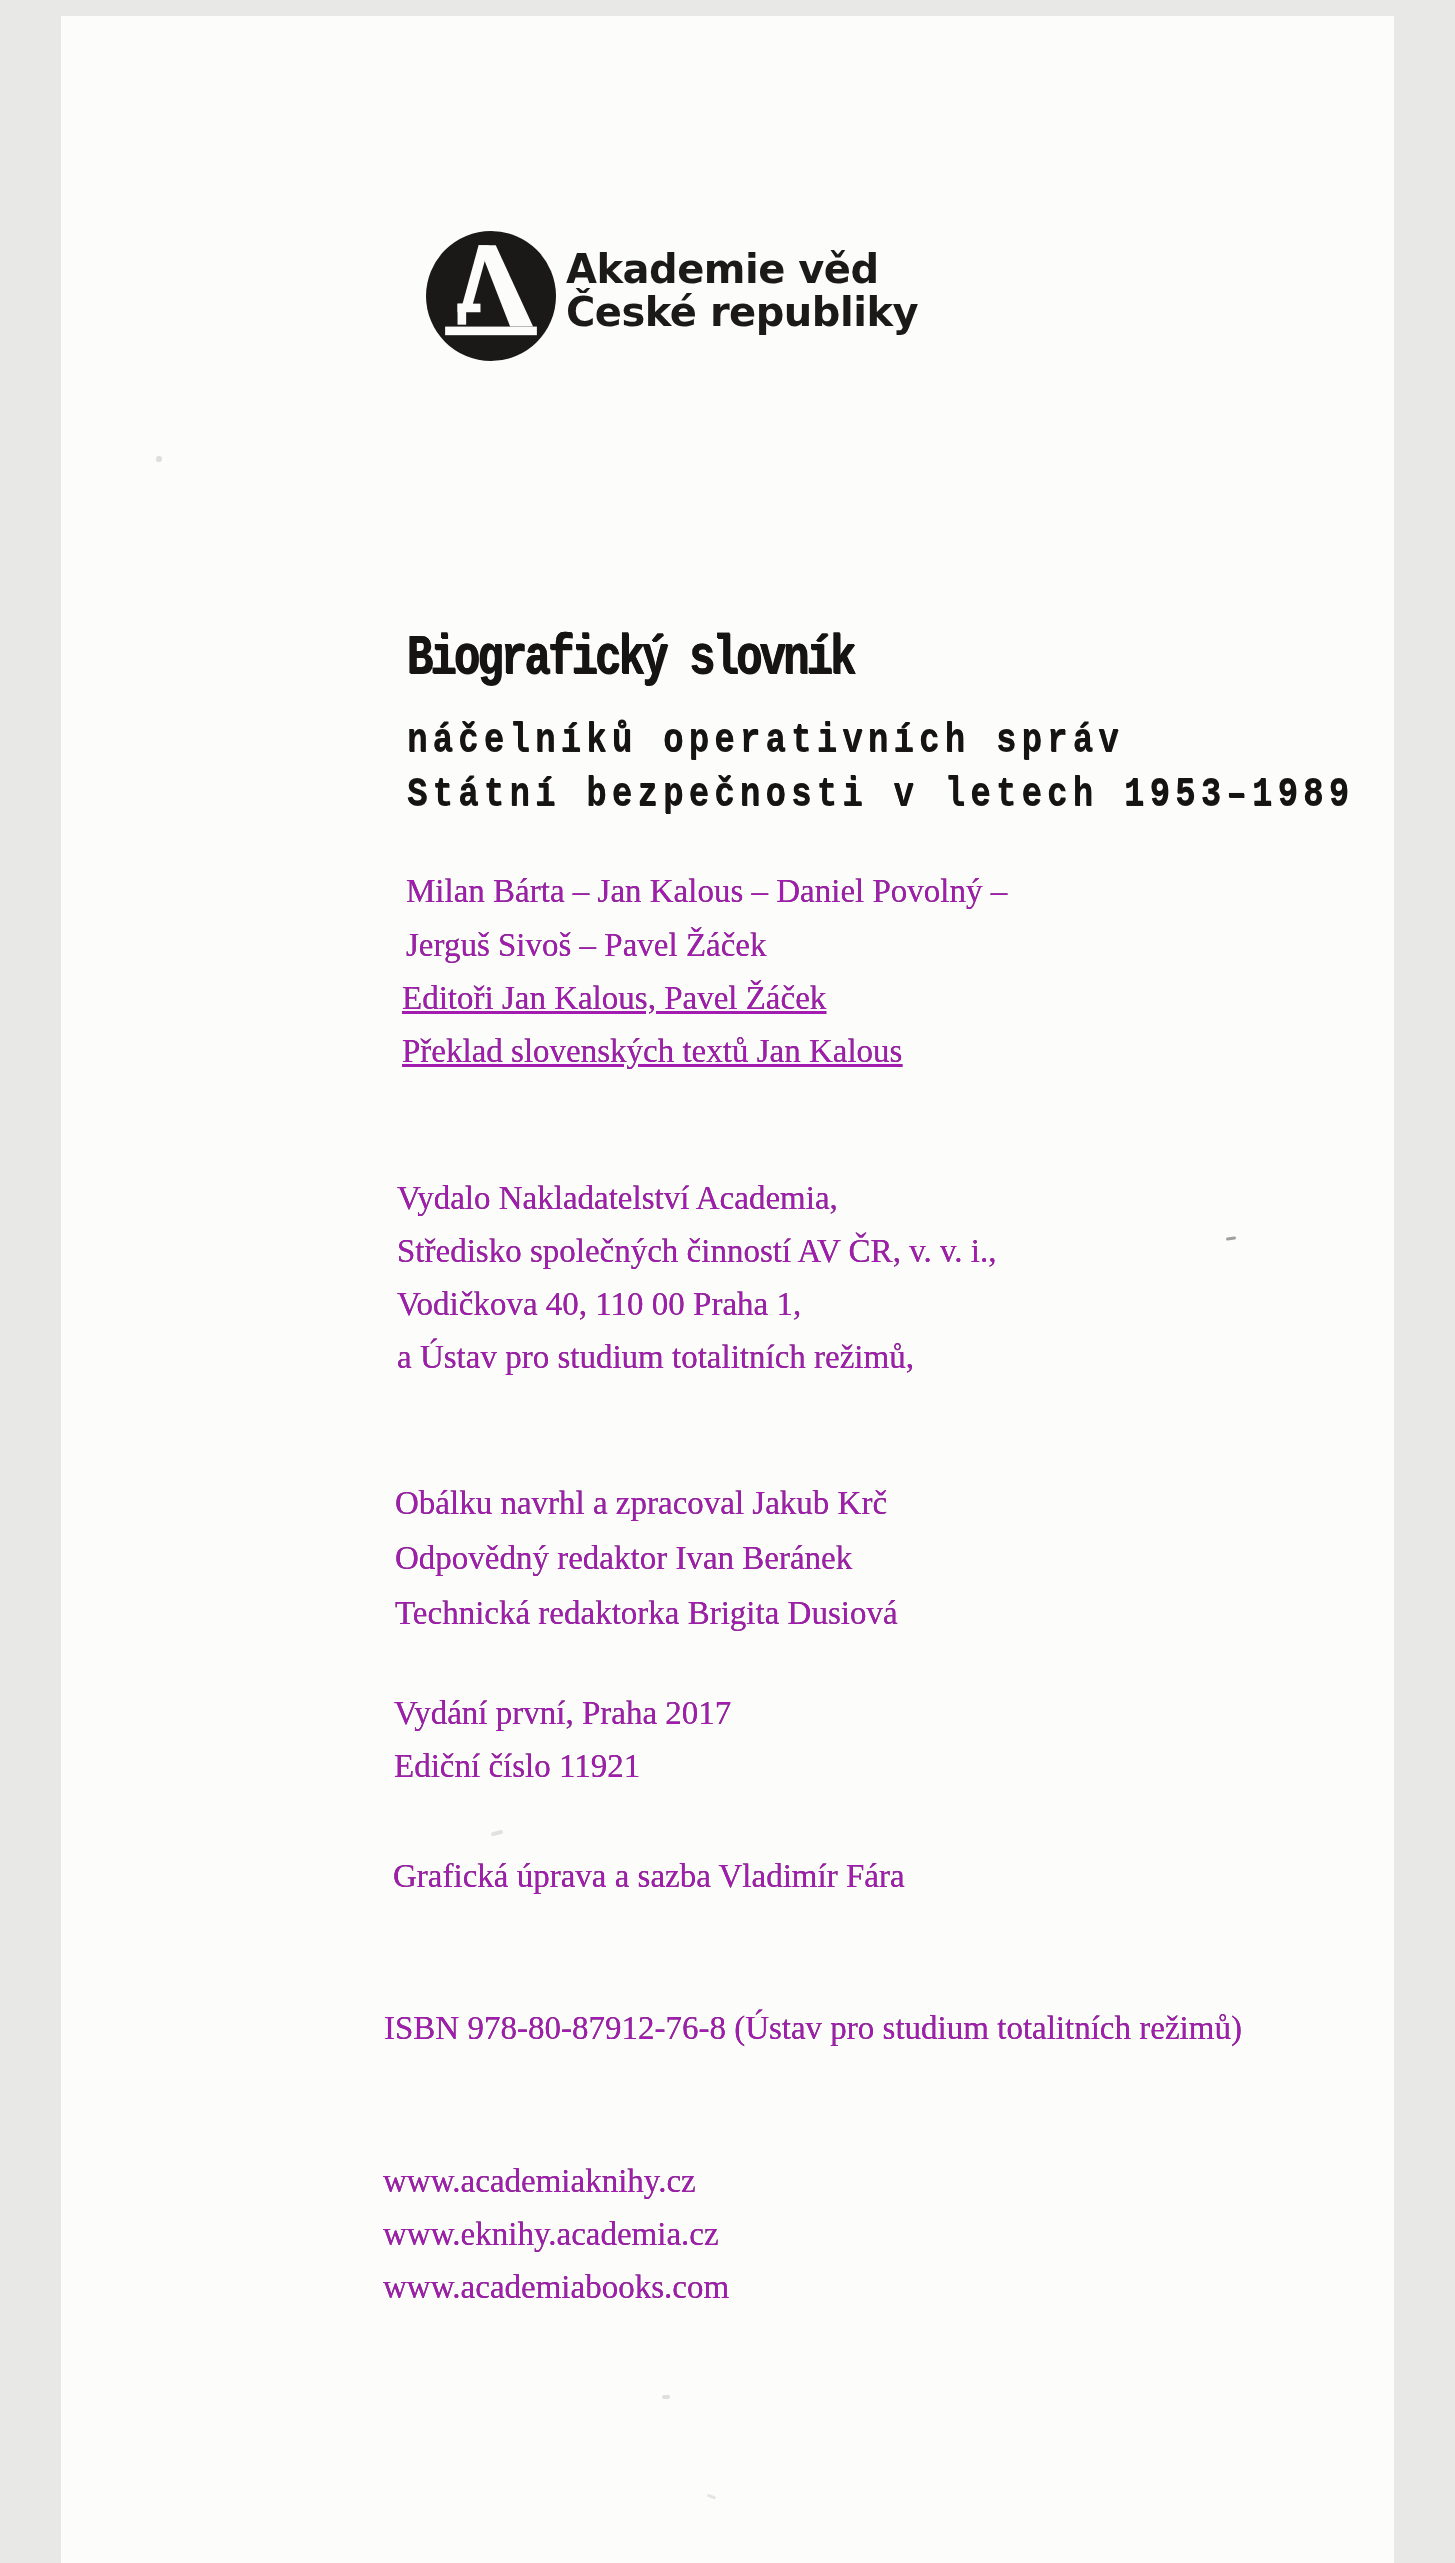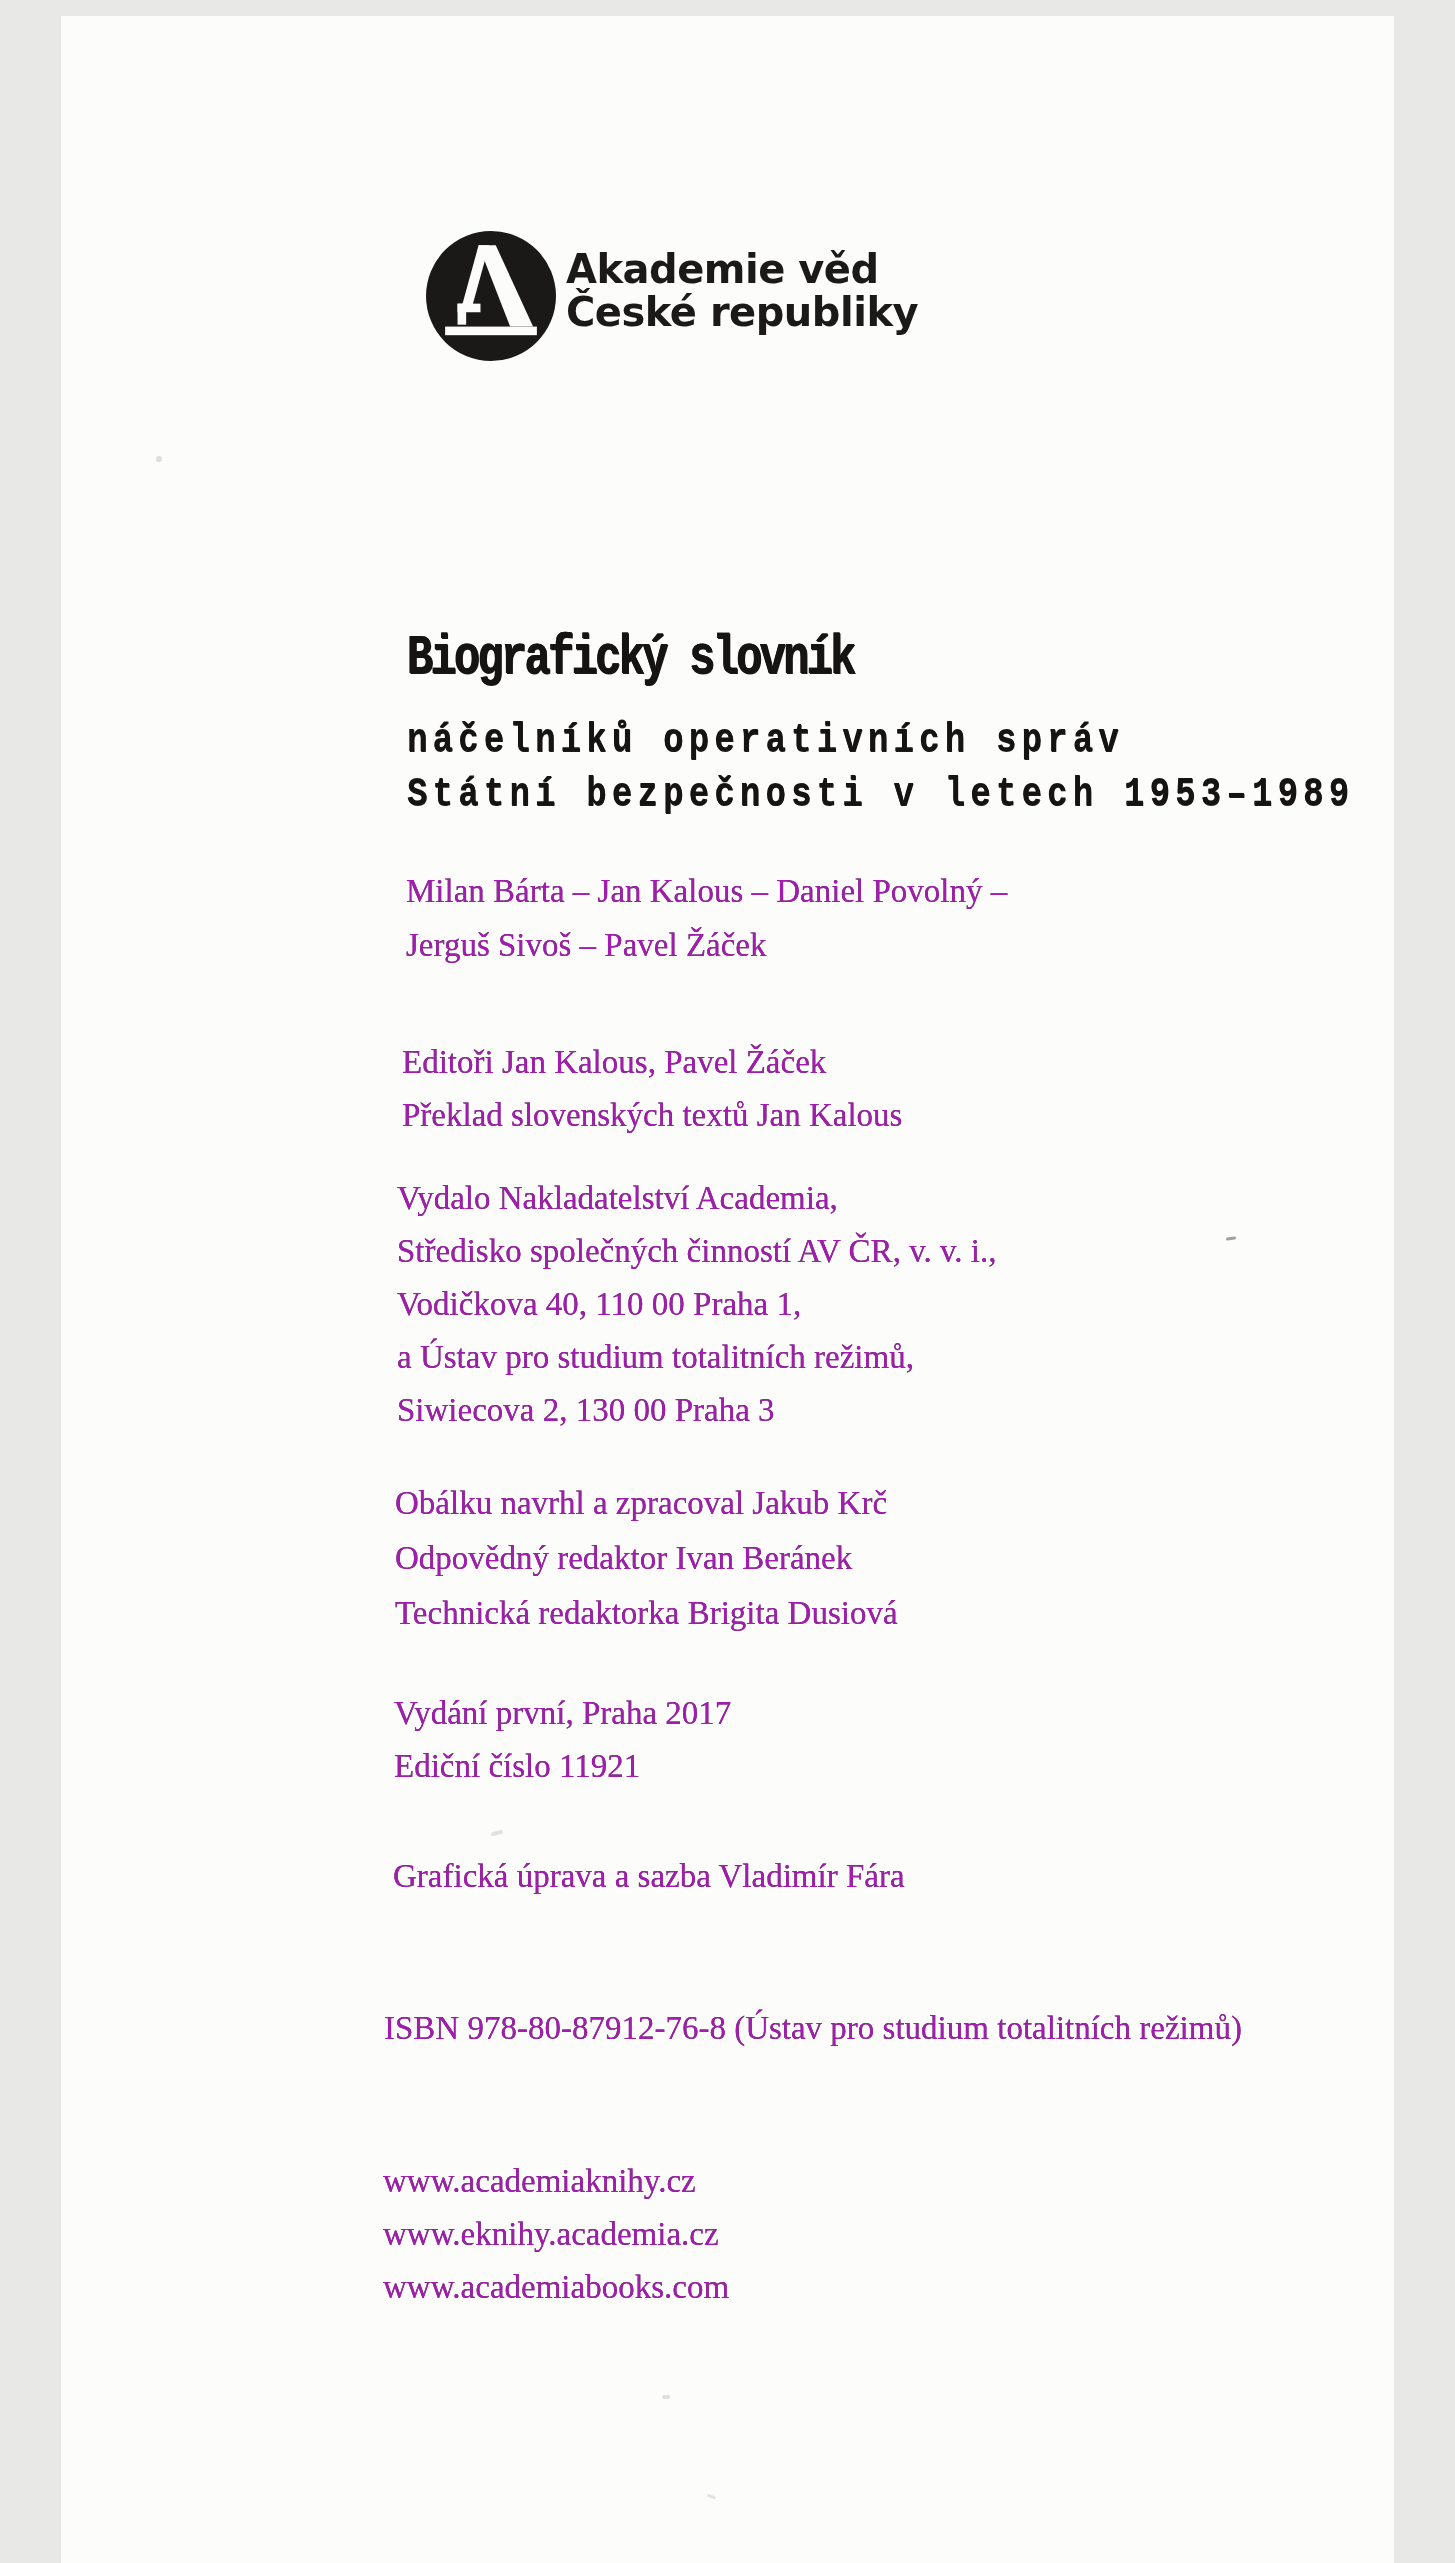--- a/index.html
+++ b/index.html
@@ -63,21 +63,21 @@
   
   .serif {
     font-family: "Liberation Serif", "DejaVu Serif", serif;
     font-size: 33px;
     line-height: 53px;
     color: #a21caf;
     text-shadow: 0 0 0.5px rgba(35,34,31,0.85);
     white-space: nowrap;
   }
   .block-authors    { left: 345px; top:  848px; line-height: 54px; }
-  .block-editors    { left: 341px; top: 1020px; }
+  .block-editors    { left: 341px; top: 956px; text-decoration: underline; }
   .block-imprint    { left: 336px; top: 1156px; }
   .block-production { left: 334px; top: 1460px; line-height: 55px; }
   .block-edition    { left: 333px; top: 1671px; }
   .block-printing   { left: 332px; top: 1833px; line-height: 54px; }
   .block-isbn       { left: 323px; top: 1986px; }
   .block-purchase   { left: 322px; top: 2139px; }
 
   
   .speck {
     background: #9a9a96;
@@ -122,21 +122,20 @@
   <div class="abs serif block-editors">
     <div>Editoři Jan Kalous, Pavel Žáček</div>
     <div>Překlad slovenských textů Jan Kalous</div>
   </div>
 
   <div class="abs serif block-imprint">
     <div>Vydalo Nakladatelství Academia,</div>
     <div>Středisko společných činností AV ČR, v. v. i.,</div>
     <div>Vodičkova 40, 110 00 Praha 1,</div>
     <div>a Ústav pro studium totalitních režimů,</div>
-    <div>Siwiecova 2, 130 00  Praha 3</div>
   </div>
 
   <div class="abs serif block-production">
     <div>Obálku navrhl a zpracoval Jakub Krč</div>
     <div>Odpovědný redaktor Ivan Beránek</div>
     <div>Technická redaktorka Brigita Dusiová</div>
   </div>
 
   <div class="abs serif block-edition">
     <div>Vydání první, Praha 2017</div>

